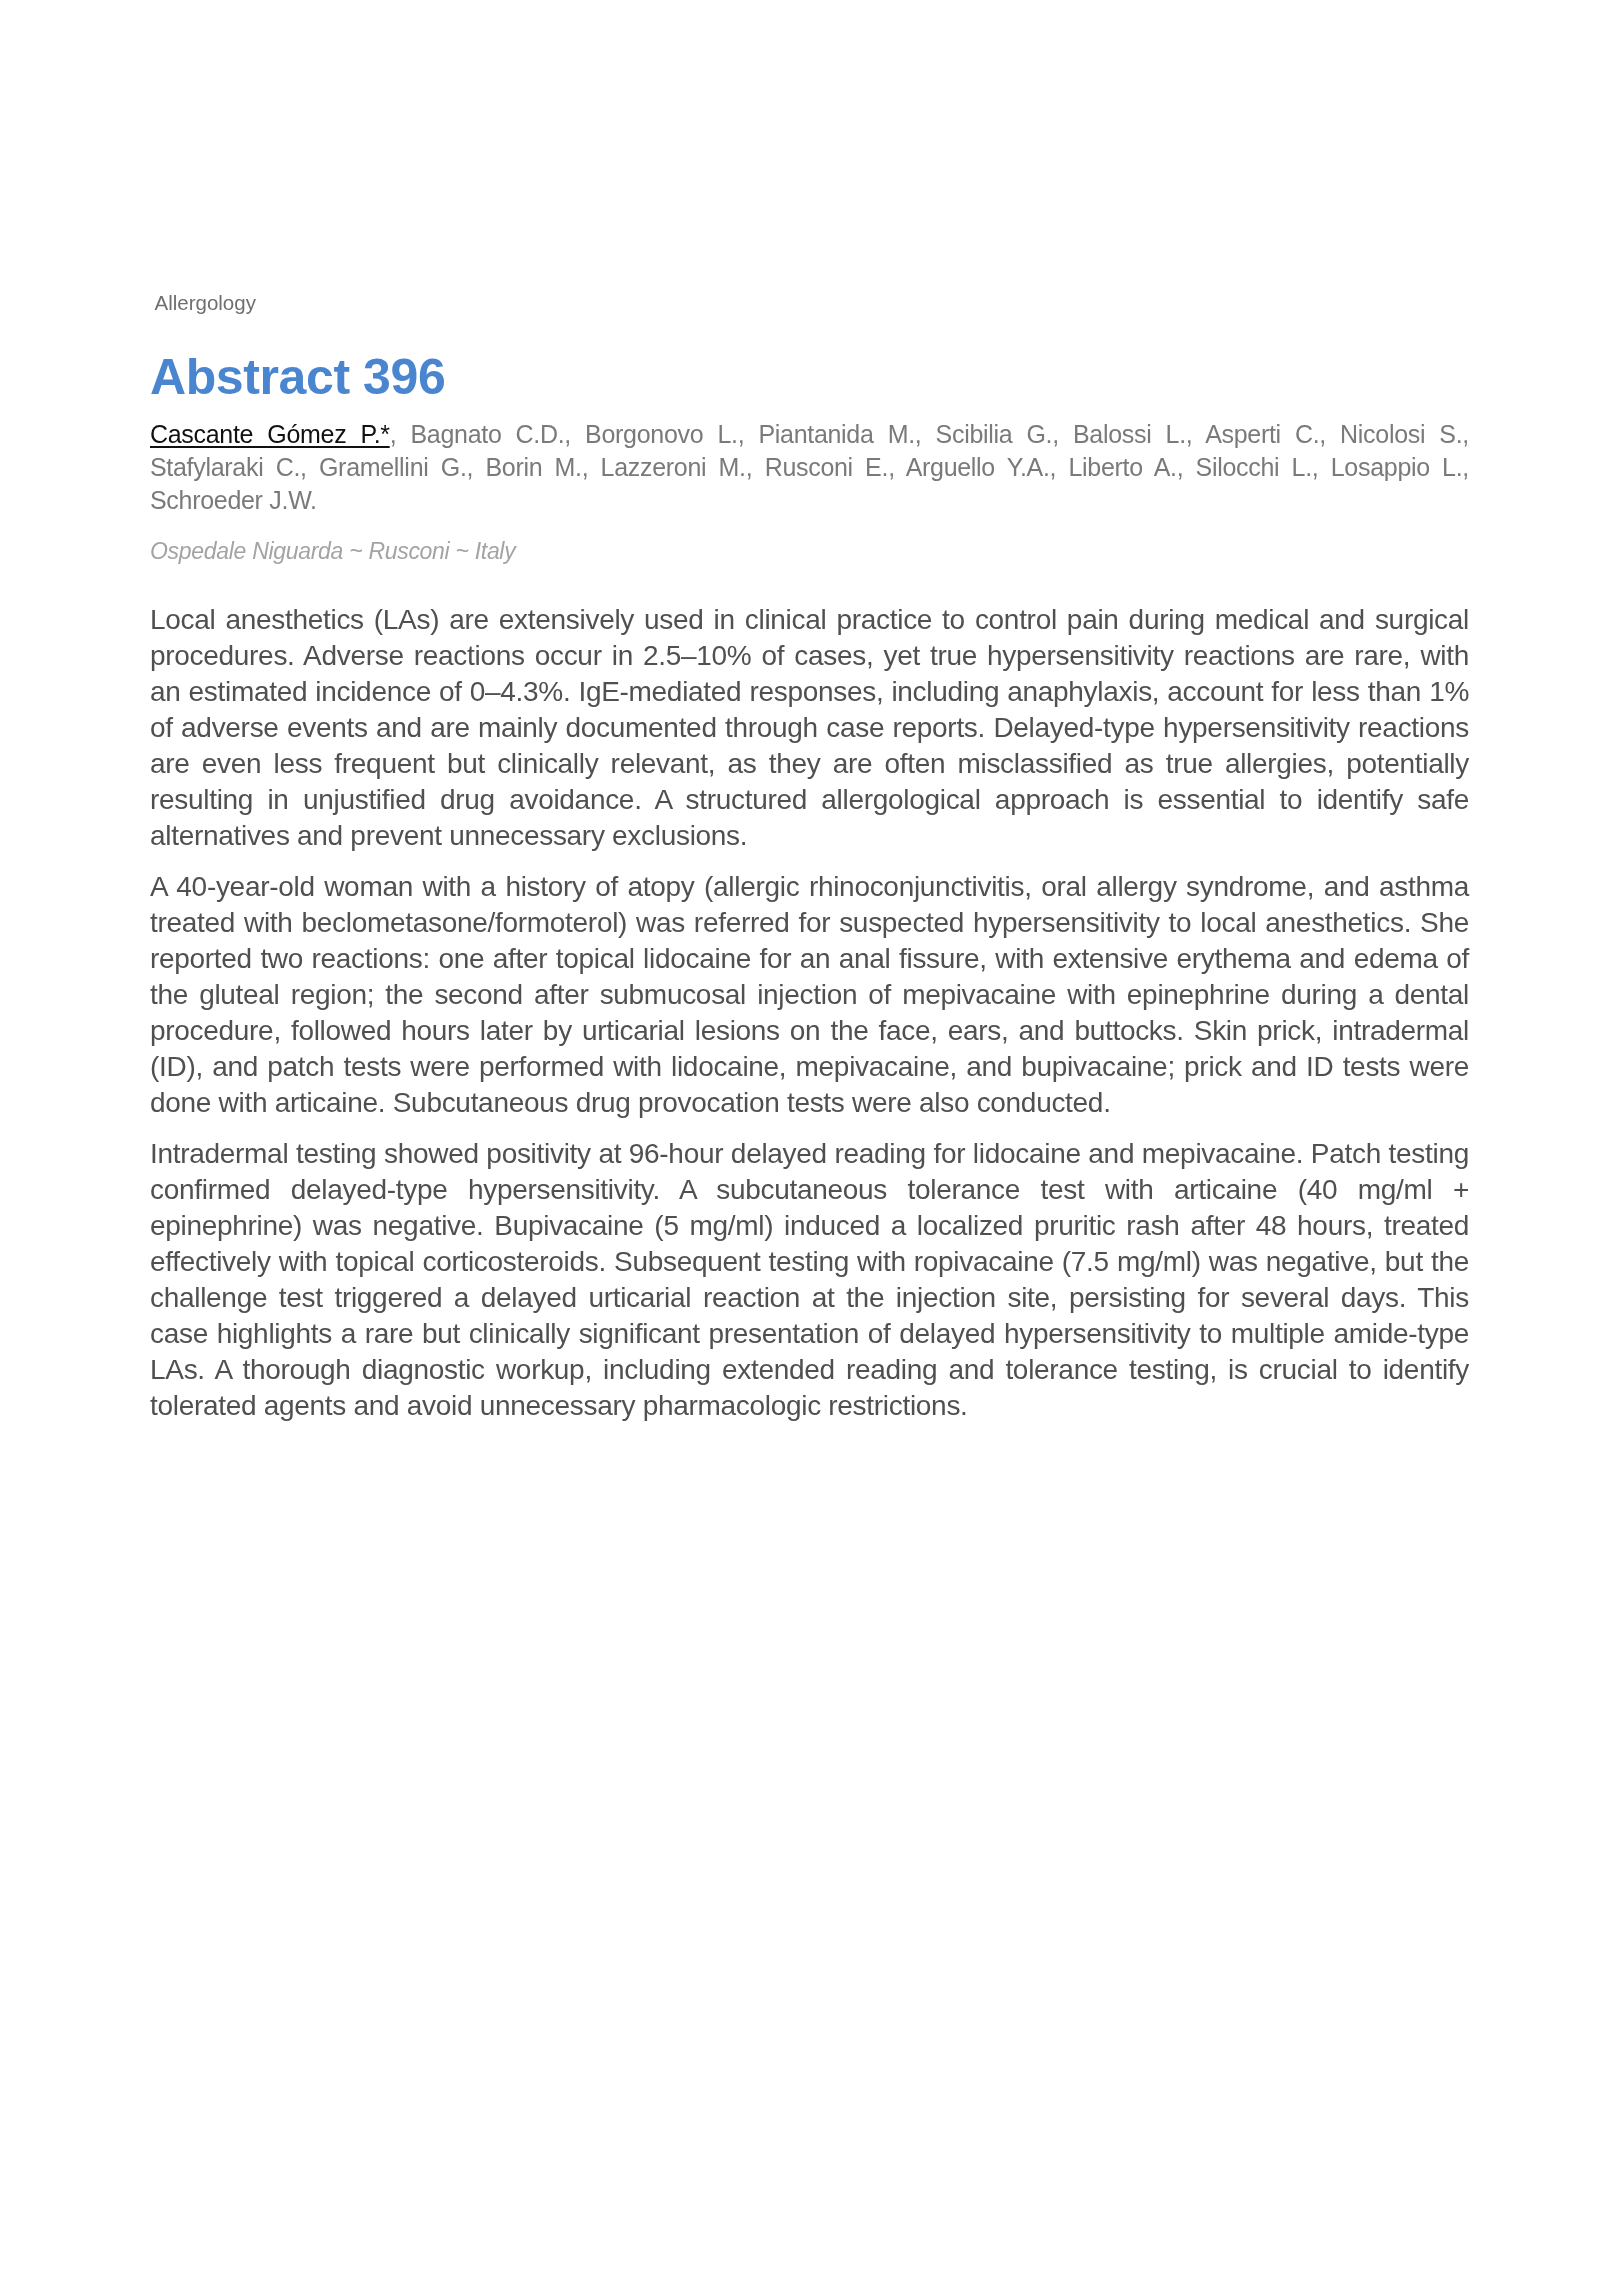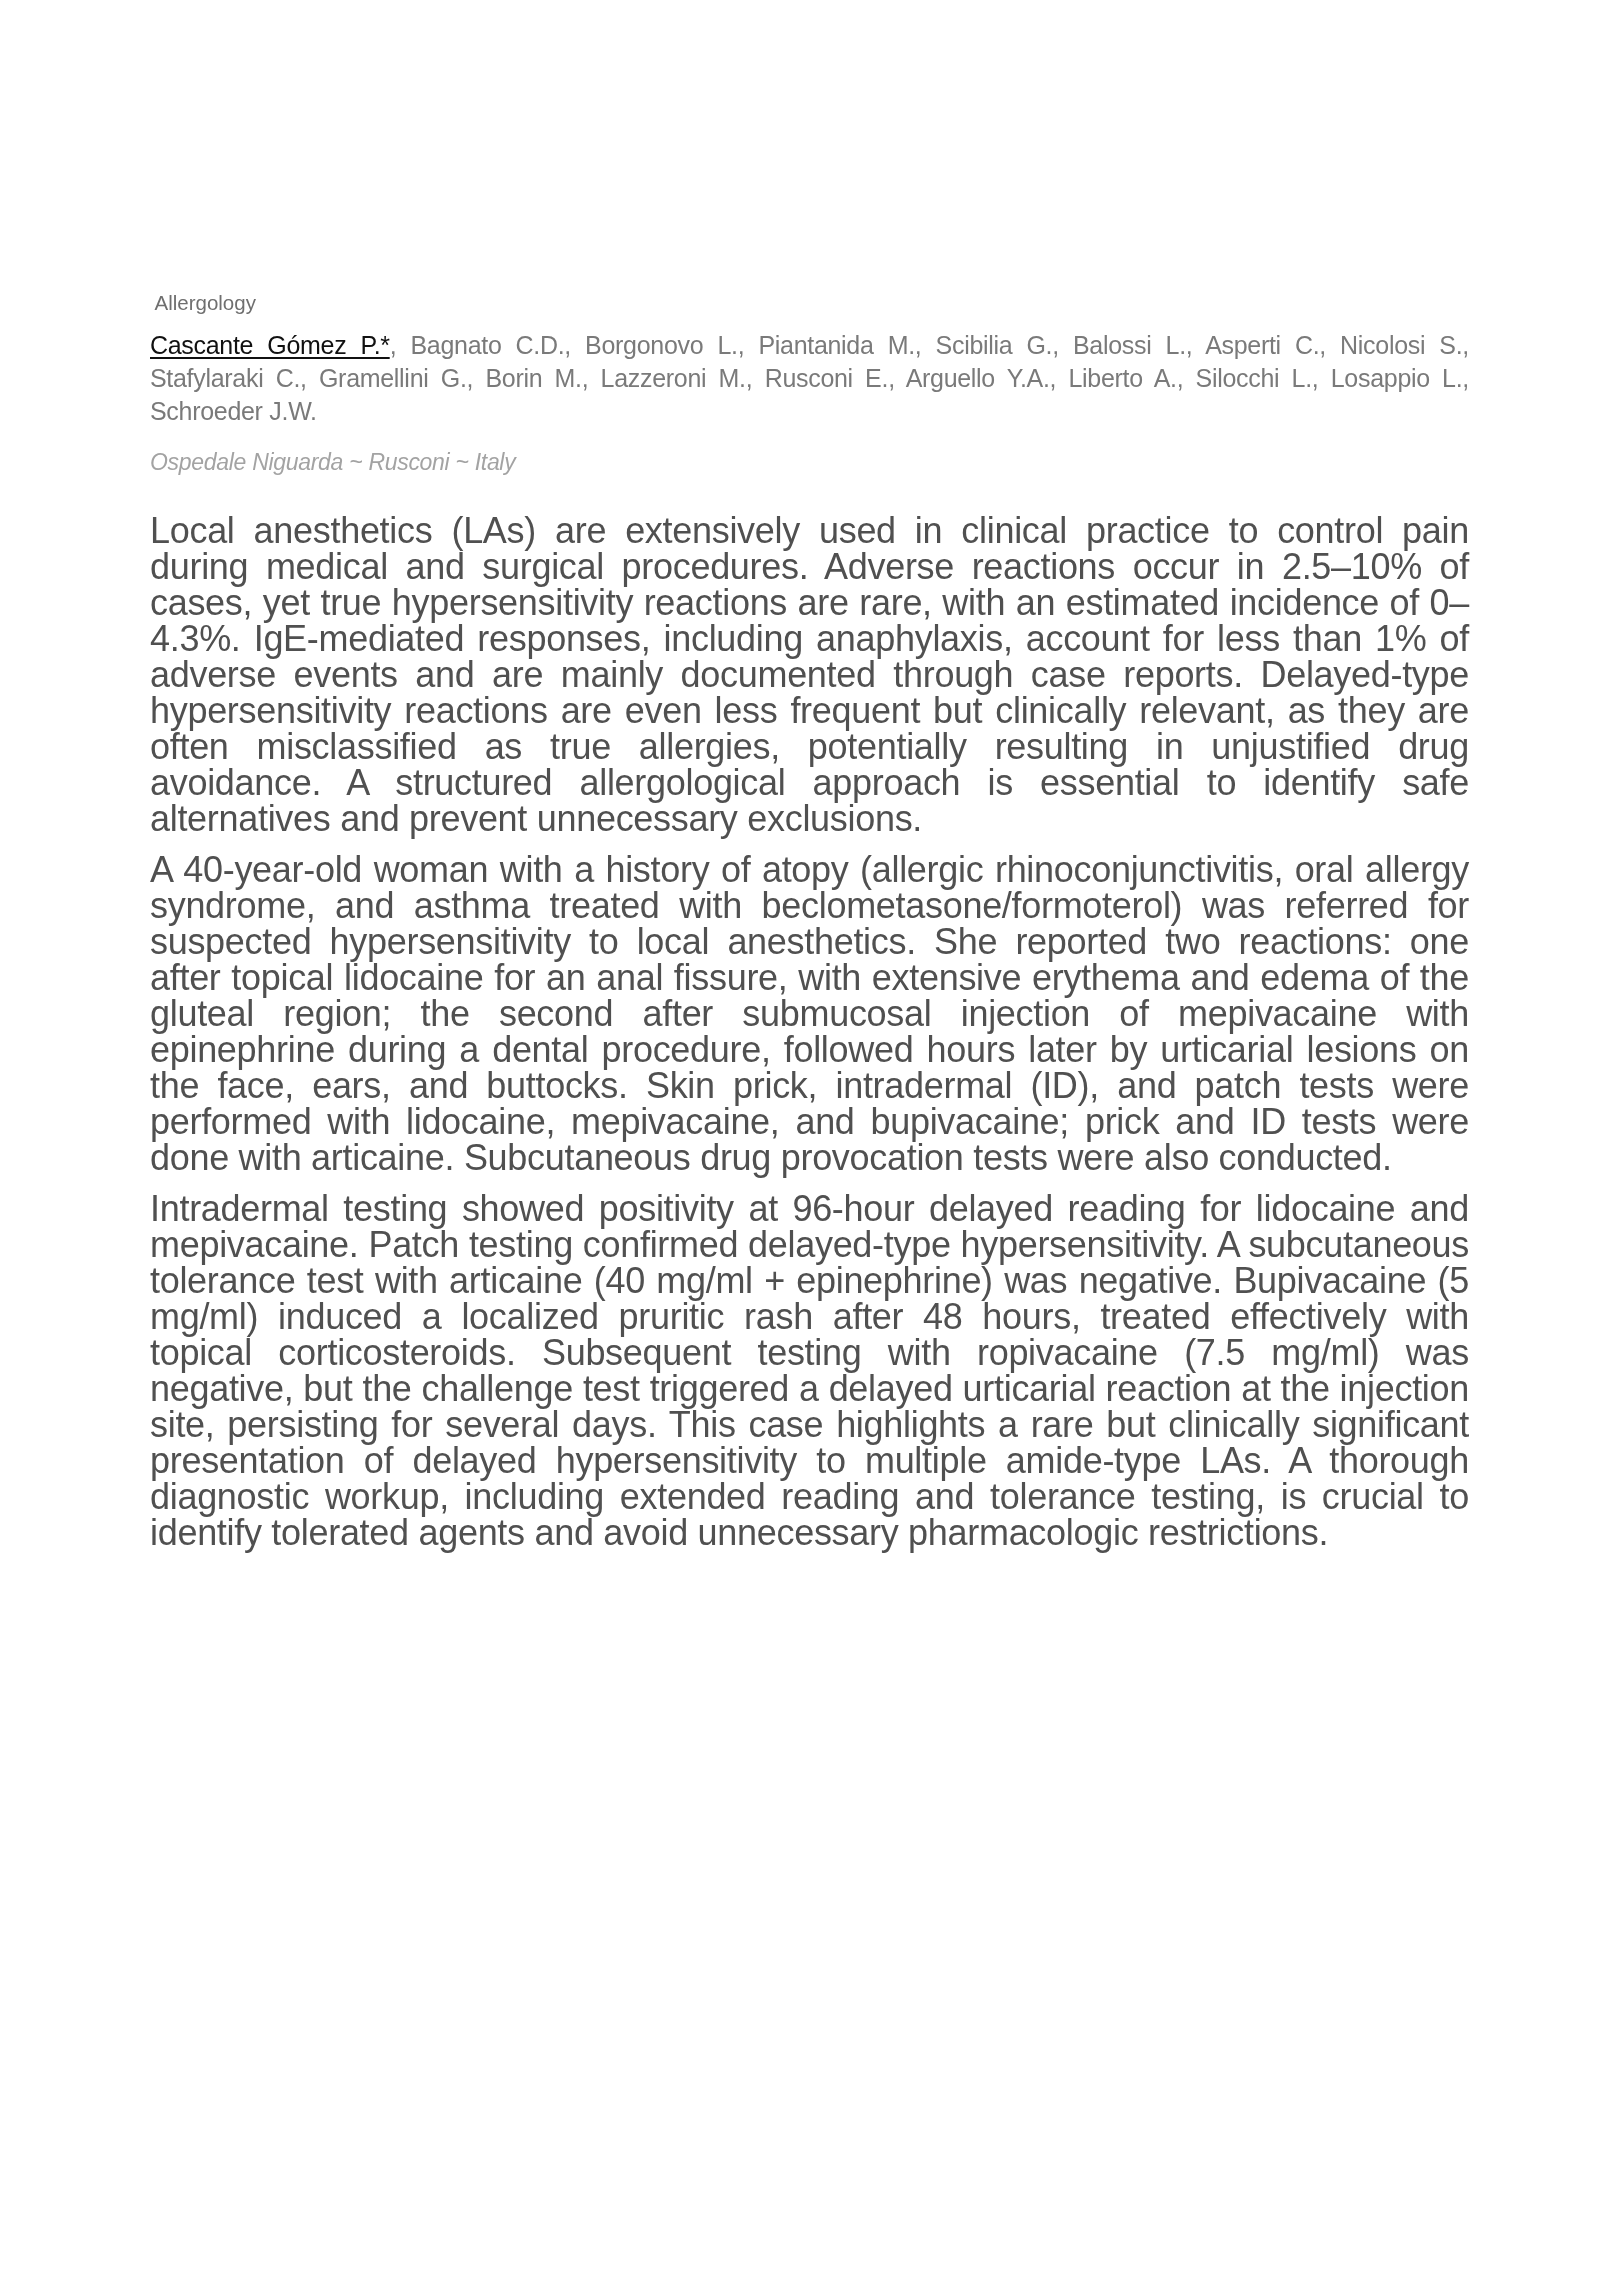--- a/index.html
+++ b/index.html
@@ -58,34 +58,35 @@
     }
     .affiliation {
       font-size: 23px;
       font-style: italic;
       color: #a3a3a3;
       margin: 19.6px 0 0 0;
       line-height: 28.5px;
       letter-spacing: -0.3px;
     }
     .body-paragraph {
-      font-size: 36px;
+      font-size: 28px;
       color: #505050;
       line-height: 36px;
       text-align: justify;
       margin: 0;
       letter-spacing: -0.3px;
     }
     .body-paragraph.first { margin-top: 37px; }
     .body-paragraph + .body-paragraph { margin-top: 15px; }
   </style>
 </head>
 <body>
 
 <div class="page">
   <div class="category">Allergology</div>
+  <h1 class="abstract-number">Abstract 396</h1>
   <p class="authors"><span class="presenting-author">Cascante  Gómez P.*</span><span>, Bagnato C.D., Borgonovo L., Piantanida M., Scibilia G., Balossi L., Asperti C., Nicolosi S., Stafylaraki C., Gramellini G., Borin M., Lazzeroni M., Rusconi E., Arguello Y.A., Liberto A., Silocchi L., Losappio L., Schroeder J.W.</span></p>
   <div class="affiliation">Ospedale Niguarda ~ Rusconi ~ Italy</div>
   <p class="body-paragraph first">Local anesthetics (LAs) are extensively used in clinical practice to control pain during medical and surgical procedures. Adverse reactions occur in 2.5–10% of cases, yet true hypersensitivity reactions are rare, with an estimated incidence of 0–4.3%. IgE-mediated responses, including anaphylaxis, account for less than 1% of adverse events and are mainly documented through case reports. Delayed-type hypersensitivity reactions are even less frequent but clinically relevant, as they are often misclassified as true allergies, potentially resulting in unjustified drug avoidance. A structured allergological approach is essential to identify safe alternatives and prevent unnecessary exclusions.</p>
   <p class="body-paragraph">A 40-year-old woman with a history of atopy (allergic rhinoconjunctivitis, oral allergy syndrome, and asthma treated with beclometasone/formoterol) was referred for suspected hypersensitivity to local anesthetics. She reported two reactions: one after topical lidocaine for an anal fissure, with extensive erythema and edema of the gluteal region; the second after submucosal injection of mepivacaine with epinephrine during a dental procedure, followed hours later by urticarial lesions on the face, ears, and buttocks. Skin prick, intradermal (ID), and patch tests were performed with lidocaine, mepivacaine, and bupivacaine; prick and ID tests were done with articaine. Subcutaneous drug provocation tests were also conducted.</p>
   <p class="body-paragraph">Intradermal testing showed positivity at 96-hour delayed reading for lidocaine and mepivacaine. Patch testing confirmed delayed-type hypersensitivity. A subcutaneous tolerance test with articaine (40 mg/ml + epinephrine) was negative. Bupivacaine (5 mg/ml) induced a localized pruritic rash after 48 hours, treated effectively with topical corticosteroids. Subsequent testing with ropivacaine (7.5 mg/ml) was negative, but the challenge test triggered a delayed urticarial reaction at the injection site, persisting for several days. This case highlights a rare but clinically significant presentation of delayed hypersensitivity to multiple amide-type LAs. A thorough diagnostic workup, including extended reading and tolerance testing, is crucial to identify tolerated agents and avoid unnecessary pharmacologic restrictions.</p>
 </div>
 
 
 </body></html>

